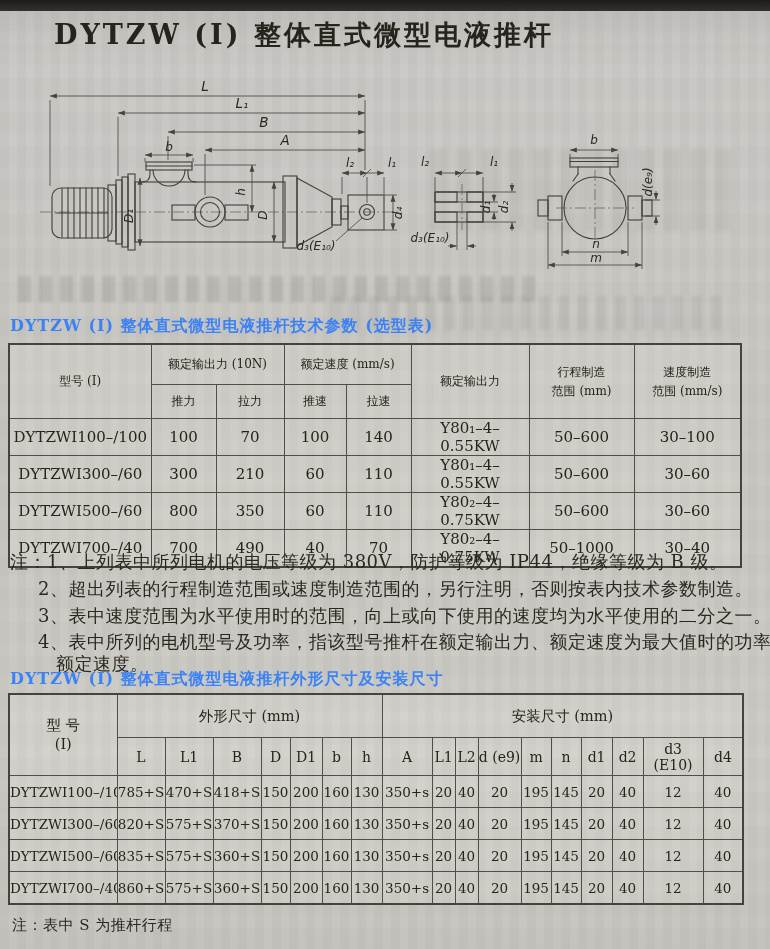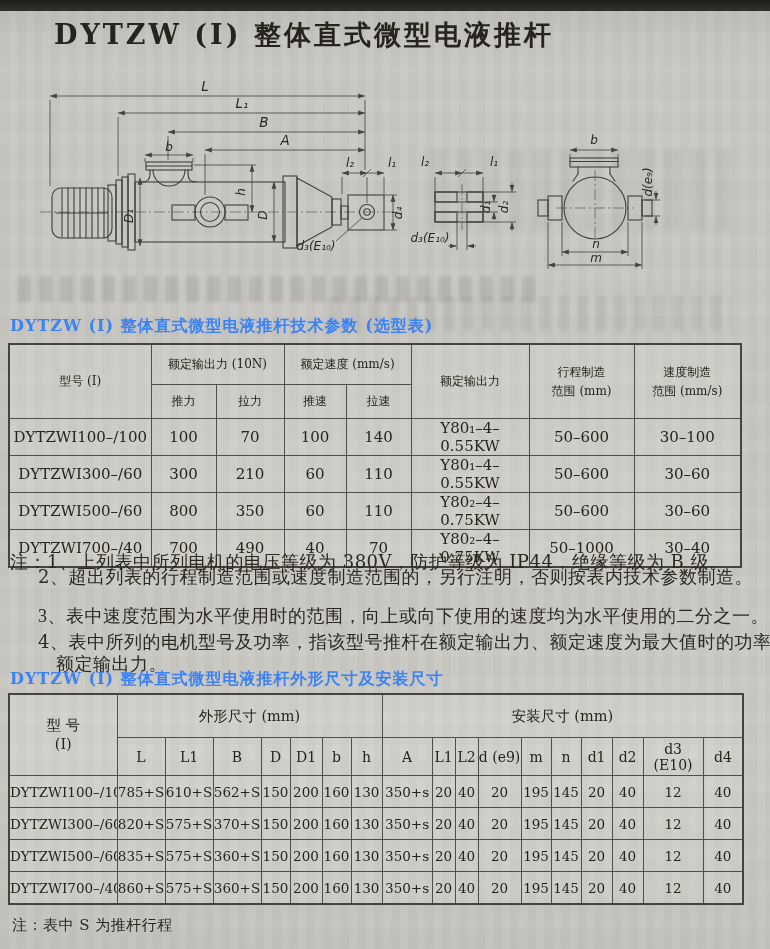--- a/index.html
+++ b/index.html
@@ -297,24 +297,24 @@
         <td>40</td>
         <td>70</td>
         <td>Y80₂–4–0.75KW</td>
         <td>50–1000</td>
         <td>30–40</td>
       </tr>
     </tbody>
 </table>
 
 <div class="note" style="left:10px;top:550px;">注：1、上列表中所列电机的电压等级为 380V，防护等级为 IP44，绝缘等级为 B 级。</div>
-<div class="note" style="left:38px;top:565px;">2、超出列表的行程制造范围或速度制造范围的，另行注明，否则按表内技术参数制造。</div>
-<div class="note" style="left:38px;top:604px;font-family:Liberation Serif, serif;">3、表中速度范围为水平使用时的范围，向上或向下使用的速度均为水平使用的二分之一。</div>
+<div class="note" style="left:38px;top:577px;">2、超出列表的行程制造范围或速度制造范围的，另行注明，否则按表内技术参数制造。</div>
+<div class="note" style="left:38px;top:604px;">3、表中速度范围为水平使用时的范围，向上或向下使用的速度均为水平使用的二分之一。</div>
 <div class="note" style="left:38px;top:630px;">4、表中所列的电机型号及功率，指该型号推杆在额定输出力、额定速度为最大值时的功率。电机功率与推杆推力、</div>
-<div class="note" style="left:56px;top:652px;">额定输出力。</div>
+<div class="note" style="left:56px;top:652px;">额定速度。</div>
 
 <div class="sec-title" id="sec2">DYTZW (I) 整体直式微型电液推杆外形尺寸及安装尺寸</div>
 
 <table id="t2">
   <colgroup>
     <col style="width:108px">
       <col style="width:48px">
       <col style="width:48px">
       <col style="width:48px">
     <col style="width:29px">
@@ -358,22 +358,22 @@
       <th>d1</th>
       <th>d2</th>
       <th>d3 (E10)</th>
       <th>d4</th>
     </tr>
   </thead>
   <tbody>
       <tr>
         <td class="model">DYTZWI100–/100</td>
         <td>785+S</td>
-        <td>610+S</td>
-        <td>562+S</td>
+        <td>470+S</td>
+        <td>418+S</td>
         <td>150</td>
         <td>200</td>
         <td>160</td>
         <td>130</td>
         <td>350+s</td>
         <td>20</td>
         <td>40</td>
         <td>20</td>
         <td>195</td>
         <td>145</td>

